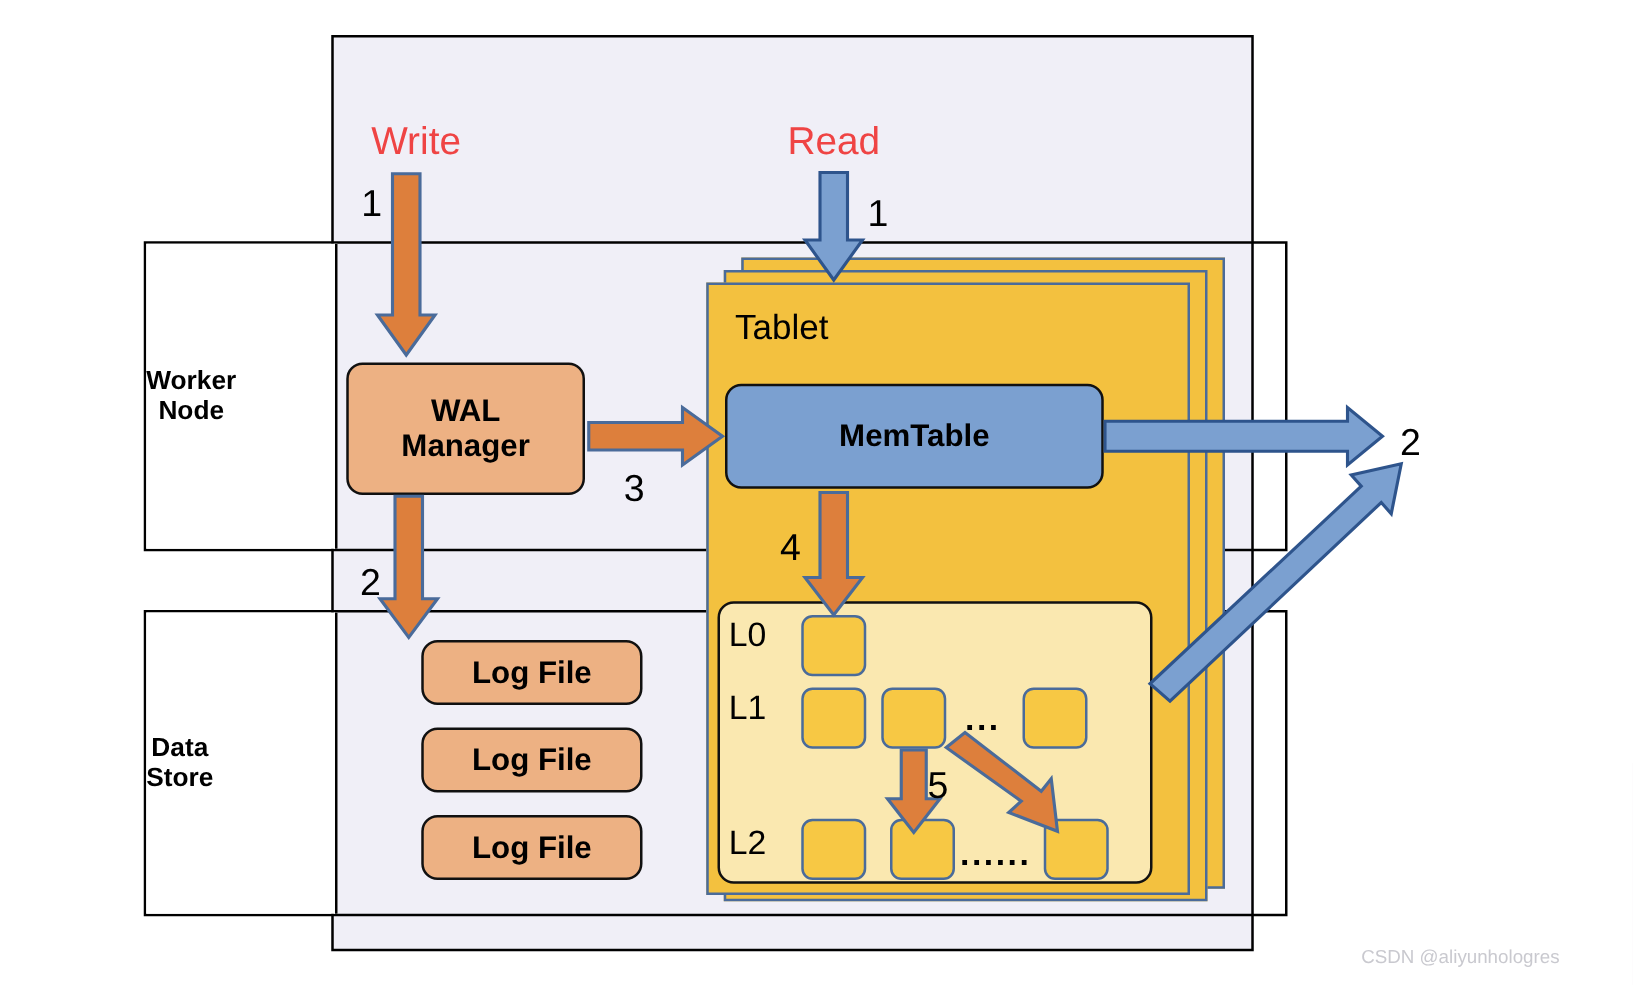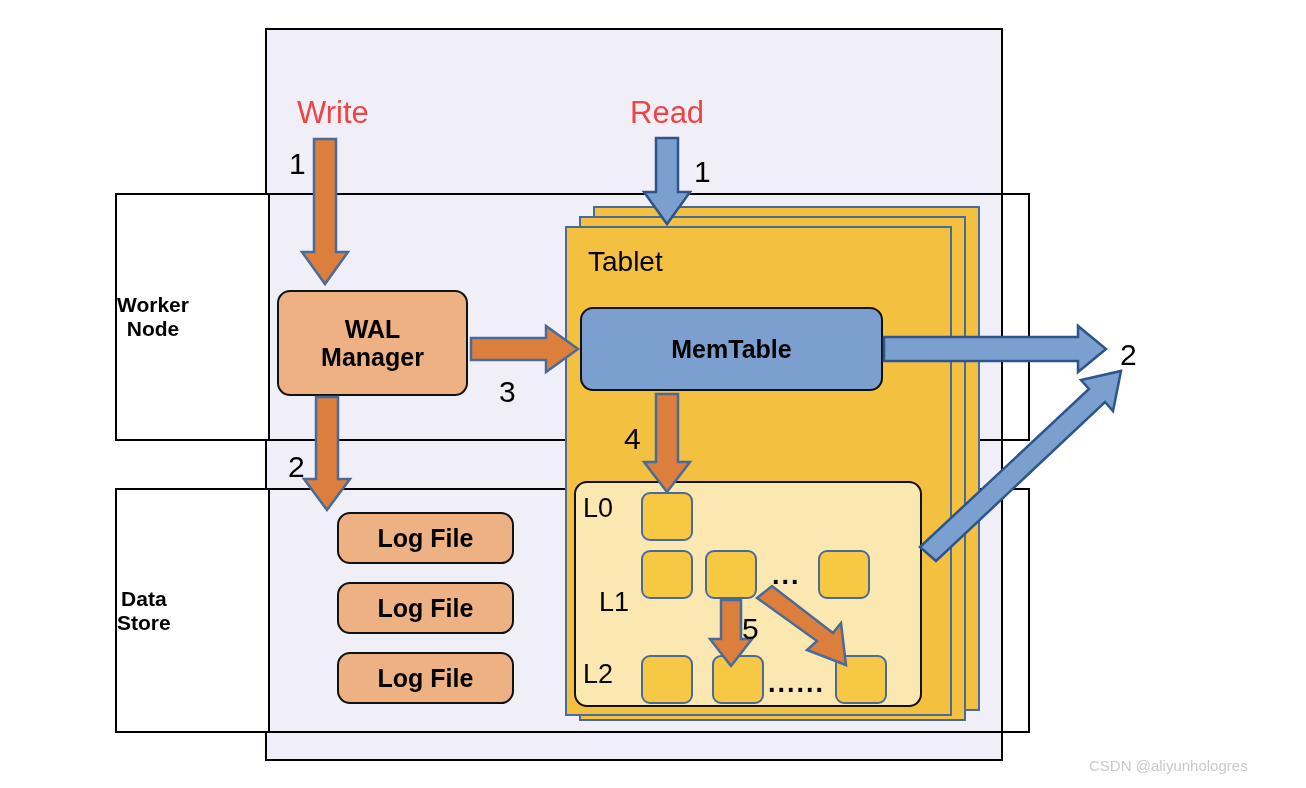--- a/index.html
+++ b/index.html
@@ -203,21 +203,21 @@
   <div class="abs tablet-layer" id="tablet-front"></div>
   <div class="abs" id="tablet-title">Tablet</div>
 
   <div class="abs node" id="memtable">MemTable</div>
 
   <div class="abs" id="lsm"></div>
 
   <div class="abs lvl-label" style="left:583px; top:493px;">L0</div>
   <div class="abs sst" style="left:641px; top:492px;"></div>
 
-  <div class="abs lvl-label" style="left:599px; top:551px;margin-top:36px;">L1</div>
+  <div class="abs lvl-label" style="left:583px; top:551px;">L1</div>
   <div class="abs sst" style="left:641px; top:550px;"></div>
   <div class="abs sst" style="left:705px; top:550px;"></div>
   <div class="abs dots" style="left:772px; top:562px;">...</div>
   <div class="abs sst" style="left:818px; top:550px;"></div>
 
   <div class="abs lvl-label" style="left:583px; top:659px;">L2</div>
   <div class="abs sst" style="left:641px; top:655px;"></div>
   <div class="abs sst" style="left:712px; top:655px;"></div>
   <div class="abs dots" style="left:768px; top:670px;">......</div>
   <div class="abs sst" style="left:835px; top:655px;"></div>

